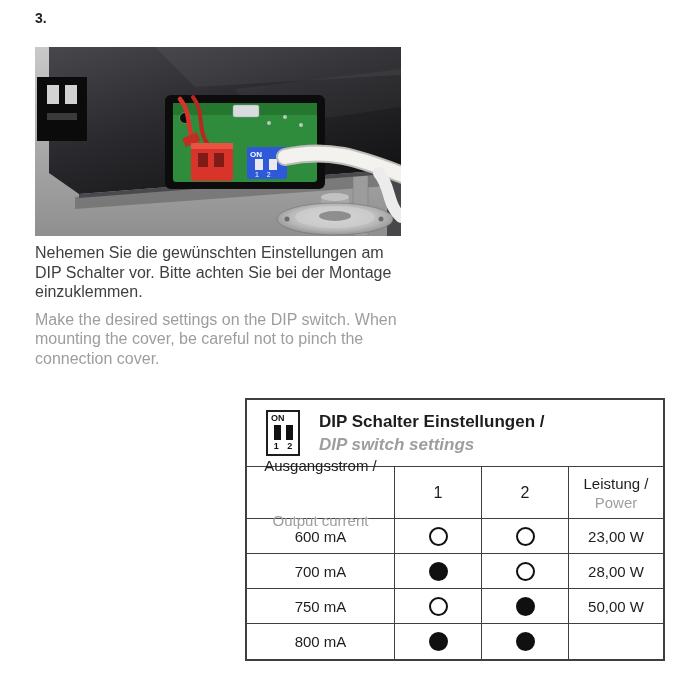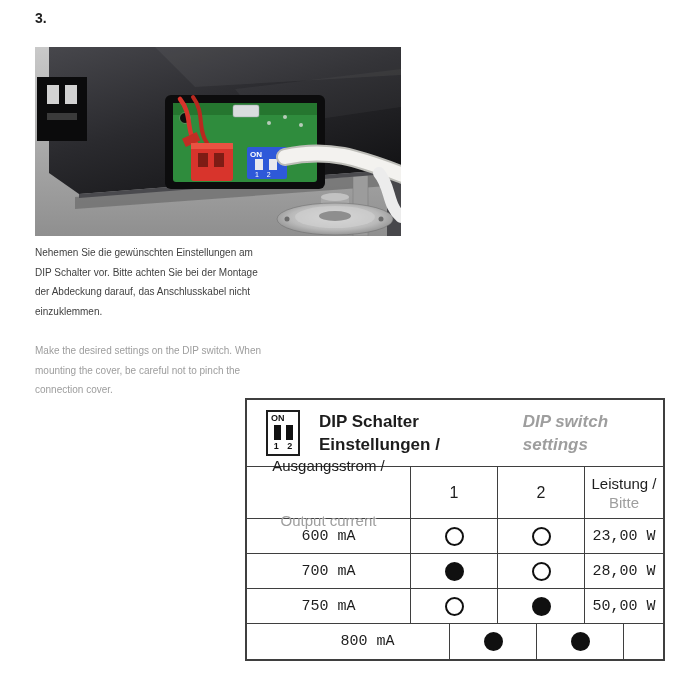--- a/index.html
+++ b/index.html
@@ -4,44 +4,44 @@
 <style>
   html, body { margin: 0; padding: 0; background: #ffffff; }
   body { font-family: "Liberation Sans", sans-serif; }
   .page { position: relative; width: 700px; height: 700px; background: #ffffff; overflow: hidden; }
 
   .step-number { position: absolute; left: 35px; top: 10px; font-size: 14px; font-weight: bold; color: #1e1e1e; }
 
   .photo { position: absolute; left: 35px; top: 47px; width: 366px; height: 189px; overflow: hidden; }
   .photo svg { display: block; width: 100%; height: 100%; }
 
-  .instructions { position: absolute; left: 35px; top: 243px; width: 400px; font-size: 10px; line-height: 19.5px; }
+  .instructions { position: absolute; left: 35px; top: 243px; width: 400px; font-size: 16px; line-height: 19.5px; }
   .text-de { color: #3f3f3f; }
-  .text-en { color: #9d9d9d; margin-top: 20px; }
+  .text-en { color: #9d9d9d; margin-top: 8px; }
 
   .dip-table { position: absolute; left: 245px; top: 398px; width: 420px; border: 2px solid #3f3f3f; background: #ffffff; box-sizing: border-box; }
   .t-row { display: flex; box-sizing: border-box; align-items: stretch; }
   .t-row .cell { box-sizing: border-box; display: flex; flex-direction: column; align-items: center; justify-content: center; text-align: center; }
 
   .title-row { height: 66px; border-bottom: 1px solid #3f3f3f; flex-direction: row; display: flex; align-items: center; }
   .icon-cell { width: 72px; display: flex; align-items: center; justify-content: center; }
-  .title-cell { flex: 1; display: flex; flex-direction: row; justify-content: center; align-items: flex-start; }
+  .title-cell { flex: 1; display: flex; flex-direction: column; justify-content: center; align-items: flex-start; }
   .title-de { font-size: 17px; font-weight: bold; color: #1d1d1d; line-height: 23px; }
   .title-en { font-size: 17px; font-weight: bold; color: #9e9e9e; line-height: 23px; font-style: italic; }
 
   .header-row { height: 52px; border-bottom: 1px solid #3f3f3f; }
-  .col-current { width: 164px; border-right: 1px solid #3f3f3f; gap: 36px; }
+  .col-current { width: 148px; border-right: 1px solid #3f3f3f; gap: 36px; }
   .col-sw { width: 87px; border-right: 1px solid #3f3f3f; }
   .col-power { flex: 1; }
   .hdr-de { font-size: 15px; color: #1d1d1d; line-height: 19px; }
   .hdr-en { font-size: 15px; color: #9e9e9e; line-height: 19px; }
   .hdr-num { font-size: 16px; color: #1d1d1d; }
 
-  .data-row { height: 35px; border-bottom: 1px solid #3f3f3f; font-size: 15px; color: #1d1d1d; font-family: Liberation Mono, monospace; }
-  .data-row:last-child { border-bottom: none; padding-left: 39px; }
+  .data-row { height: 35px; border-bottom: 1px solid #3f3f3f; font-size: 15px; color: #1d1d1d; }
+  .data-row:last-child { border-bottom: none; }
 
   .circle { width: 15px; height: 15px; border: 2.5px solid #101010; border-radius: 50%; background: #ffffff; display: inline-block; }
   .circle[data-state="filled"] { background: #101010; }
 
   .dip-icon { width: 34px; height: 46px; border: 2px solid #1d1d1d; display: flex; flex-direction: column; align-items: center; justify-content: space-between; padding: 2px 0 3px 0; box-sizing: border-box; background: #fff; }
   .dip-on { font-size: 9px; font-weight: bold; color: #111; align-self: flex-start; margin-left: 3px; line-height: 9px; }
   .dip-levers { display: flex; gap: 5px; }
   .lever { width: 7px; height: 15px; background: #111; display: block; }
   .dip-nums { font-size: 9px; font-weight: bold; color: #111; letter-spacing: 3px; margin-left: 3px; line-height: 9px; }
 </style>
@@ -142,21 +142,20 @@
         <path d="M250,110 C295,100 325,112 368,128" stroke-width="14" fill="none" stroke-linecap="round" stroke="#f3f2ef"></path>
         <path d="M344,126 C356,140 352,158 366,170" stroke="#ececec" stroke-width="12" fill="none" stroke-linecap="round"></path>
       </g>
     </svg>
   </div>
 
   <div class="instructions">
     <div class="text-de">
       <div>Nehemen Sie die gewünschten Einstellungen am</div>
       <div>DIP Schalter vor. Bitte achten Sie bei der Montage</div>
-      <div>der Abdeckung darauf, das Anschlusskabel nicht</div>
       <div>einzuklemmen.</div>
     </div>
     <div class="text-en">
       <div>Make the desired settings on the DIP switch. When</div>
       <div>mounting the cover, be careful not to pinch the</div>
       <div>connection cover.</div>
     </div>
   </div>
 
   <div class="dip-table">
@@ -184,21 +183,21 @@
         <div class="hdr-en">Output current</div>
       </div>
       <div class="cell col-sw">
         <div class="hdr-num">1</div>
       </div>
       <div class="cell col-sw">
         <div class="hdr-num">2</div>
       </div>
       <div class="cell col-power">
         <div class="hdr-de">Leistung /</div>
-        <div class="hdr-en">Bitte</div>
+        <div class="hdr-en">Power</div>
       </div>
     </div>
 
     <div class="t-row data-row">
       <div class="cell col-current">600 mA</div>
       <div class="cell col-sw">
           <span class="circle" data-state="open"></span>
         </div>
       <div class="cell col-sw">
           <span class="circle" data-state="open"></span>

